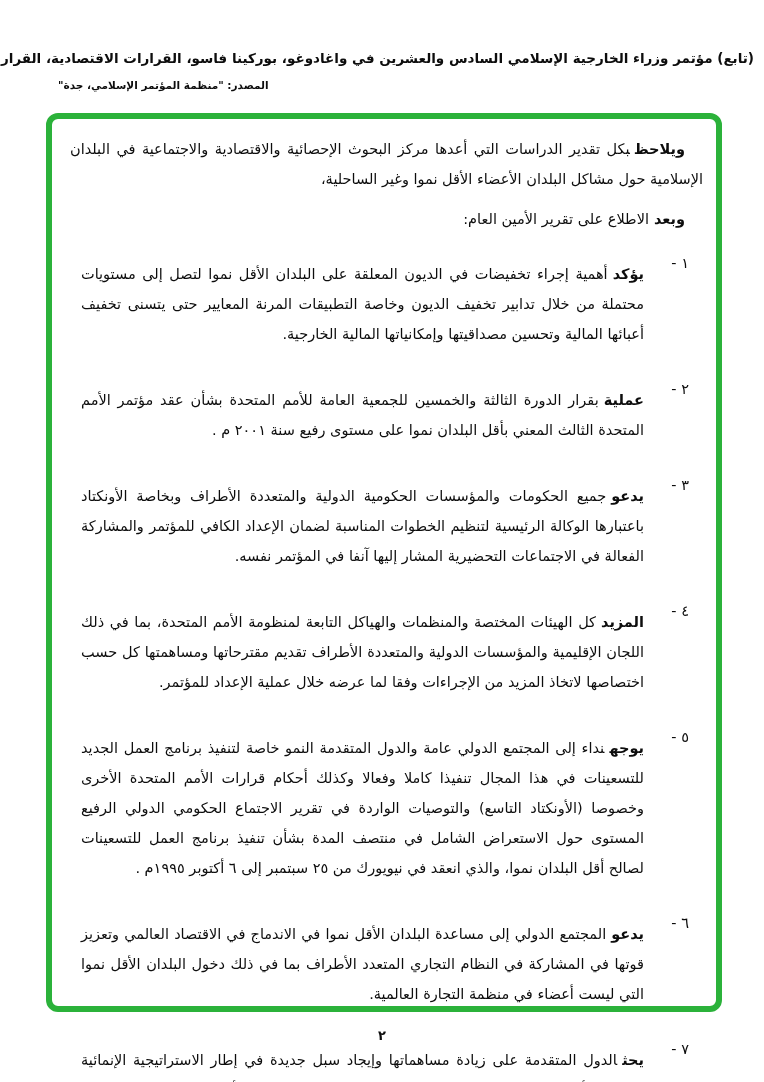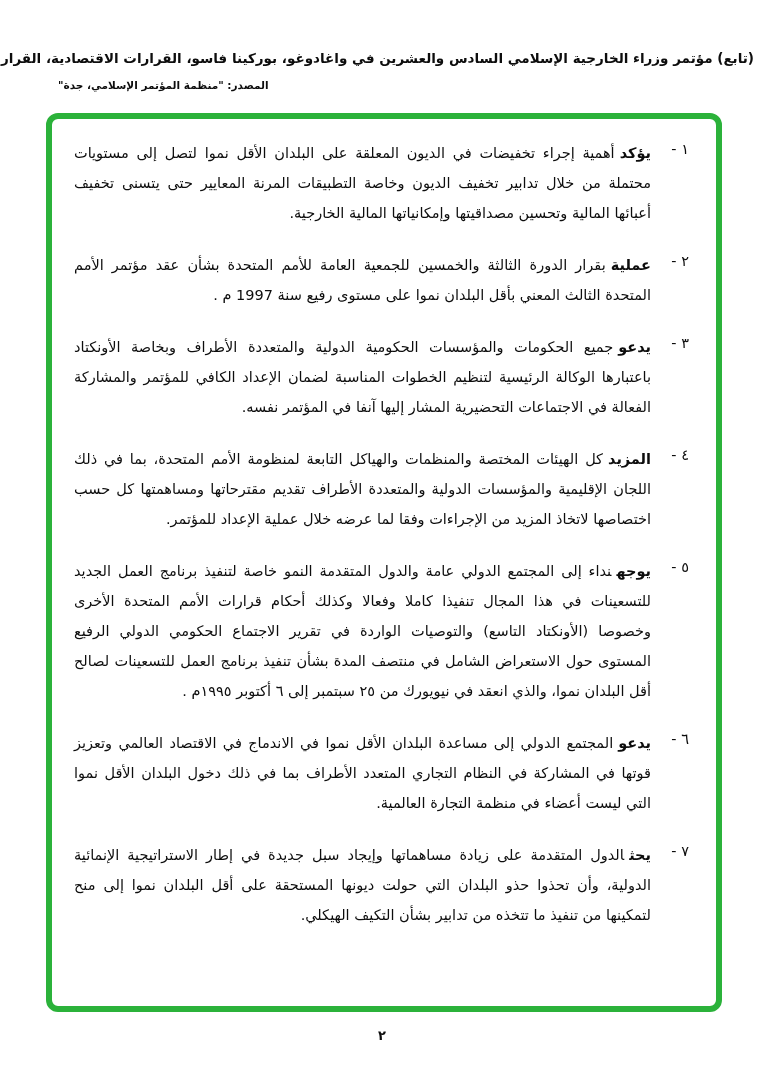--- a/index.html
+++ b/index.html
@@ -74,50 +74,52 @@
     text-align: right;
     padding-right: 14px;
     box-sizing: border-box;
     white-space: nowrap;
   }
   .item-text {
     flex: 1 1 auto;
     font-size: 14.5px;
     line-height: 30px;
     text-align: justify;
-    margin: 4px;
+    margin: 11px;
   }
   .page-number {
     position: absolute;
     top: 1028px;
     left: 0;
     right: 0;
     text-align: center;
     font-size: 13px;
     font-weight: bold;
   }
 </style>
 </head>
 <body>
 
 <div class="doc-header-line1">(تابع) مؤتمر وزراء الخارجية الإسلامي السادس والعشرين في واغادوغو، بوركينا فاسو، القرارات الاقتصادية، القرار الرقم ٢٦/٣-أق</div>
 <div class="doc-header-line2">المصدر: "منظمة المؤتمر الإسلامي، جدة"</div>
 
 <div class="content-frame" style="border-color: rgb(43, 178, 58);">
 
+  <p class="para indented"><b class="lead">ويلاحظ</b><span>بكل تقدير الدراسات التي أعدها مركز البحوث الإحصائية والاقتصادية والاجتماعية في البلدان الإسلامية حول مشاكل البلدان الأعضاء الأقل نموا وغير الساحلية،</span></p>
 
+  <p class="para indented preamble"><b class="lead">وبعد</b><span>الاطلاع على تقرير الأمين العام:</span></p>
 
   <div class="item">
     <div class="item-num">١ -</div>
     <p class="item-text"><b class="lead">يؤكد</b><span>أهمية إجراء تخفيضات في الديون المعلقة على البلدان الأقل نموا لتصل إلى مستويات محتملة من خلال تدابير تخفيف الديون وخاصة التطبيقات المرنة المعايير حتى يتسنى تخفيف أعبائها المالية وتحسين مصداقيتها وإمكانياتها المالية الخارجية.</span></p>
   </div>
 
   <div class="item">
     <div class="item-num">٢ -</div>
-    <p class="item-text"><b class="lead">عملية</b><span>بقرار الدورة الثالثة والخمسين للجمعية العامة للأمم المتحدة بشأن عقد مؤتمر الأمم المتحدة الثالث المعني بأقل البلدان نموا على مستوى رفيع سنة 1997 م .</span></p>
+    <p class="item-text"><b class="lead">عملية</b><span>بقرار الدورة الثالثة والخمسين للجمعية العامة للأمم المتحدة بشأن عقد مؤتمر الأمم المتحدة الثالث المعني بأقل البلدان نموا على مستوى رفيع سنة ٢٠٠١ م .</span></p>
   </div>
 
   <div class="item">
     <div class="item-num">٣ -</div>
     <p class="item-text"><b class="lead">يدعو</b><span>جميع الحكومات والمؤسسات الحكومية الدولية والمتعددة الأطراف وبخاصة الأونكتاد باعتبارها الوكالة الرئيسية لتنظيم الخطوات المناسبة لضمان الإعداد الكافي للمؤتمر والمشاركة الفعالة في الاجتماعات التحضيرية المشار إليها آنفا في المؤتمر نفسه.</span></p>
   </div>
 
   <div class="item">
     <div class="item-num">٤ -</div>
     <p class="item-text"><b class="lead">المزيد</b><span>كل الهيئات المختصة والمنظمات والهياكل التابعة لمنظومة الأمم المتحدة، بما في ذلك اللجان الإقليمية والمؤسسات الدولية والمتعددة الأطراف تقديم مقترحاتها ومساهمتها كل حسب اختصاصها لاتخاذ المزيد من الإجراءات وفقا لما عرضه خلال عملية الإعداد للمؤتمر.</span></p>

